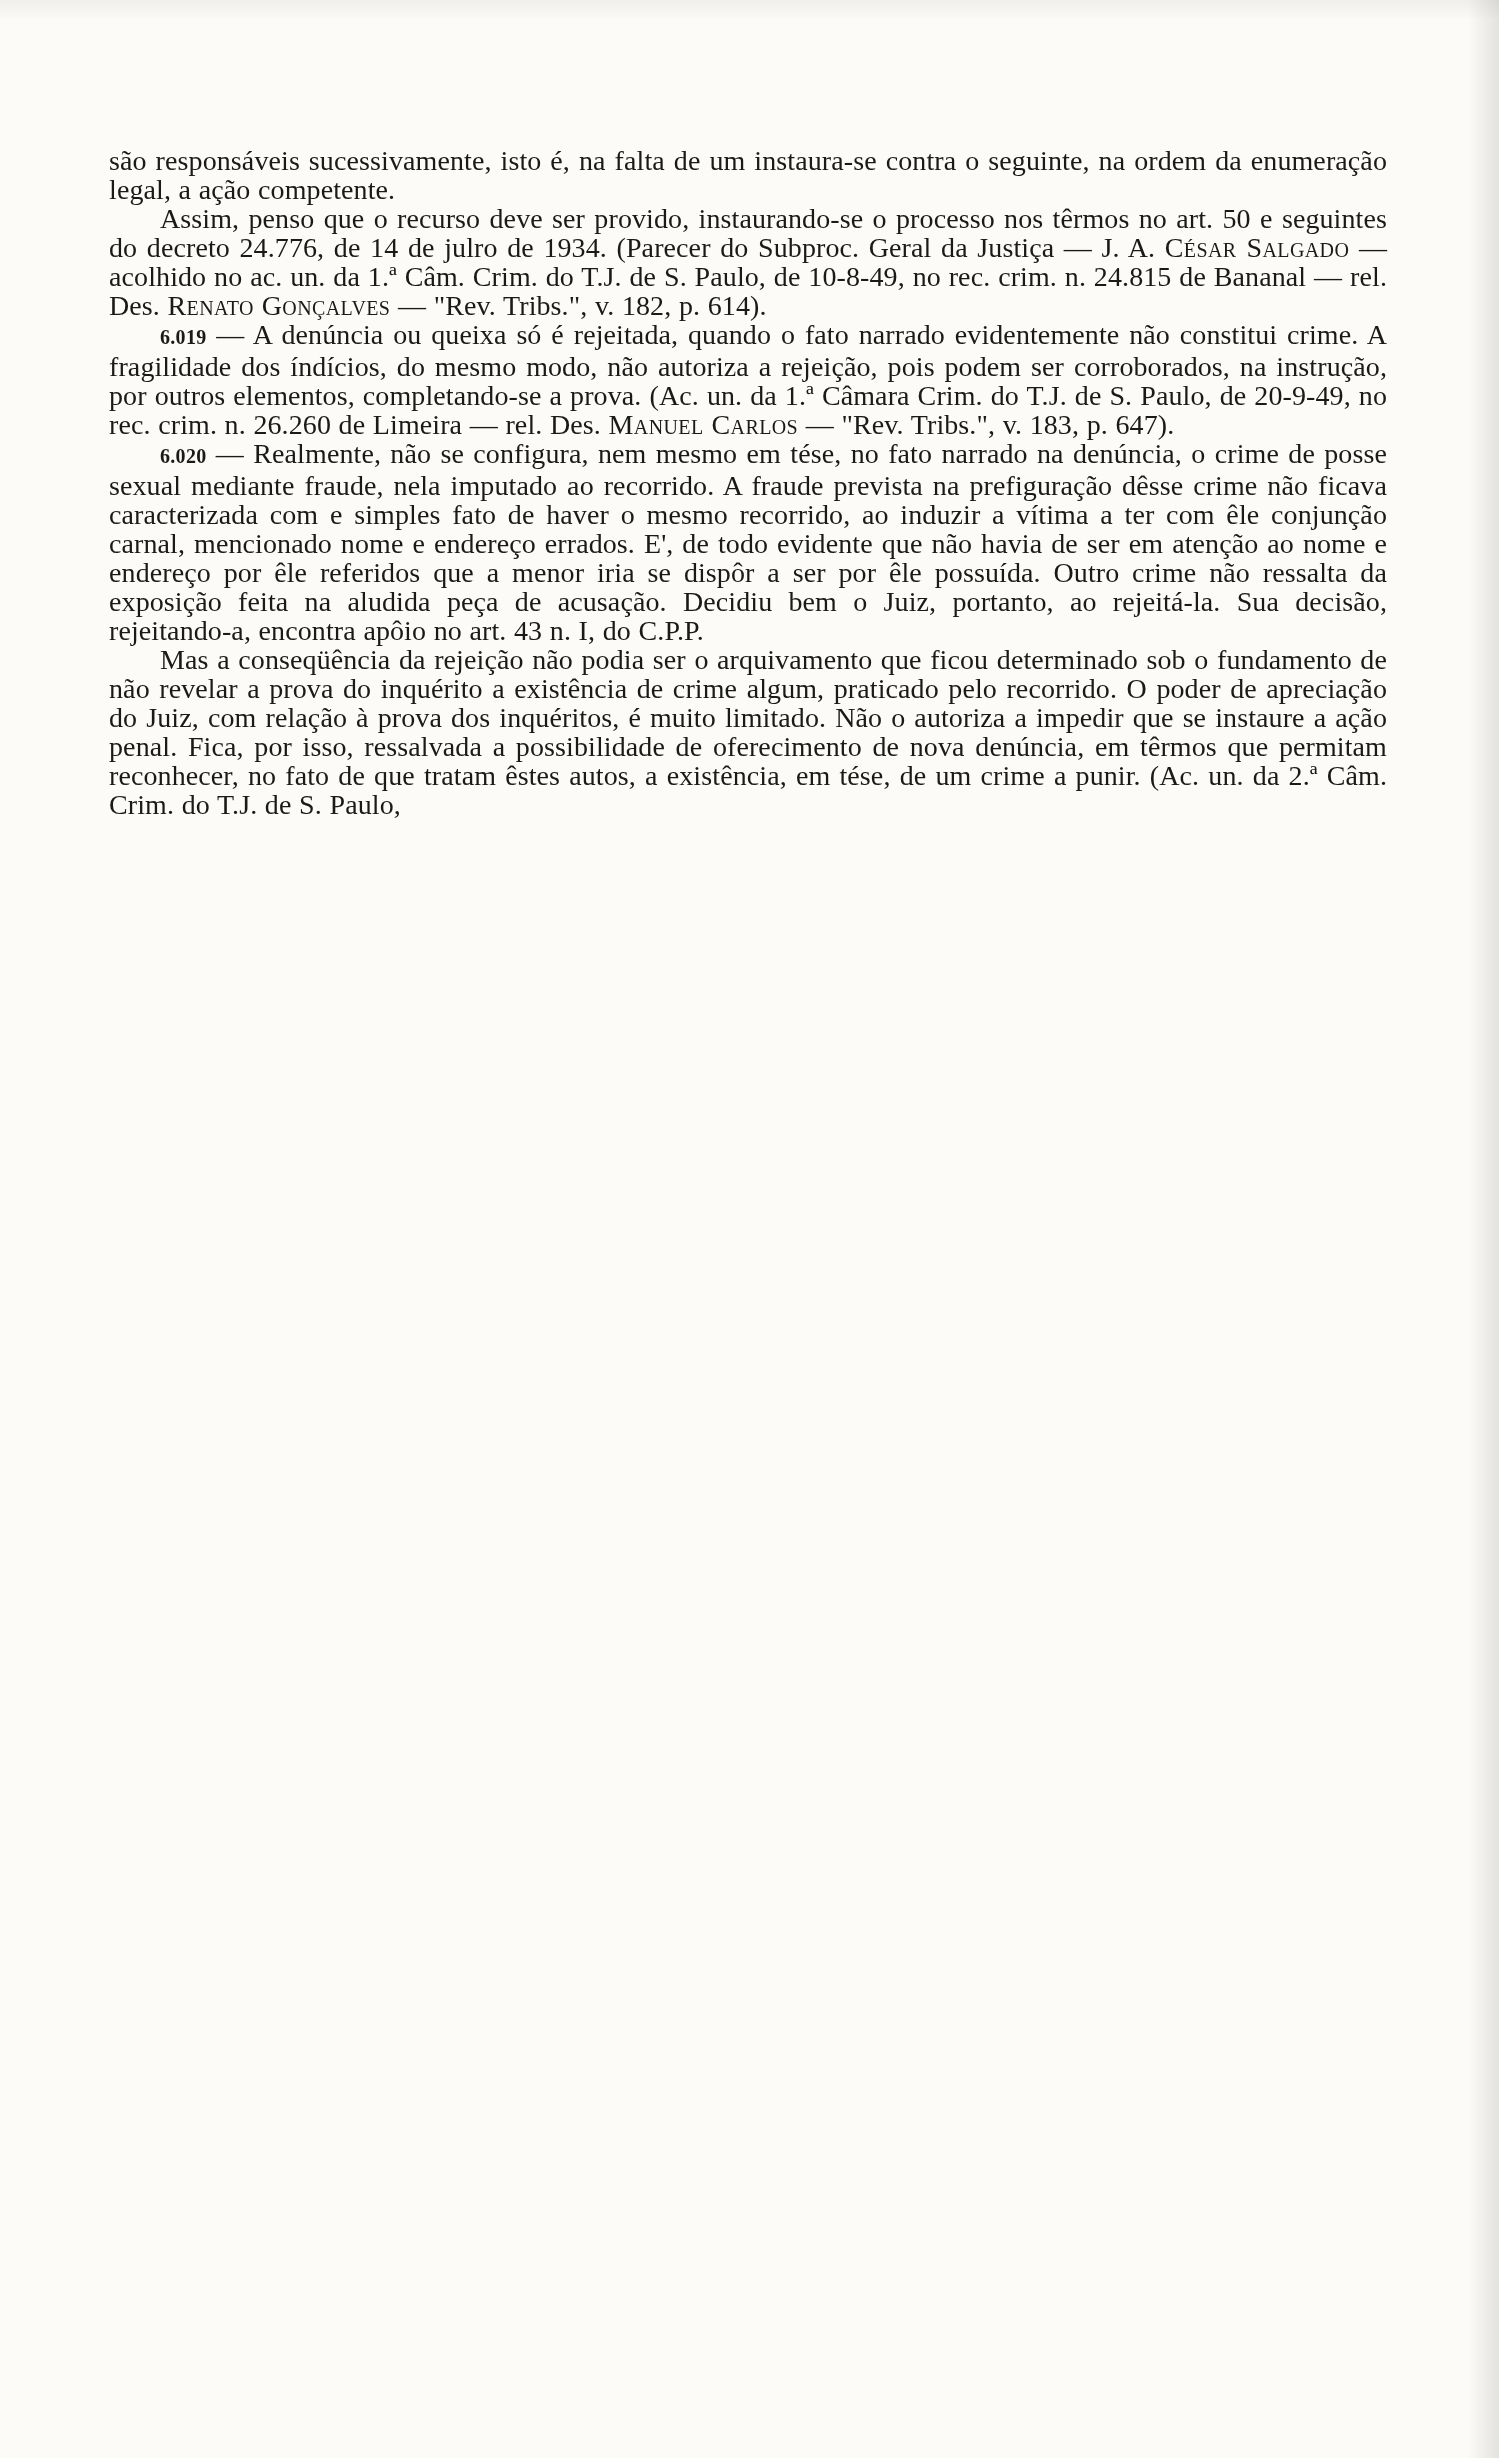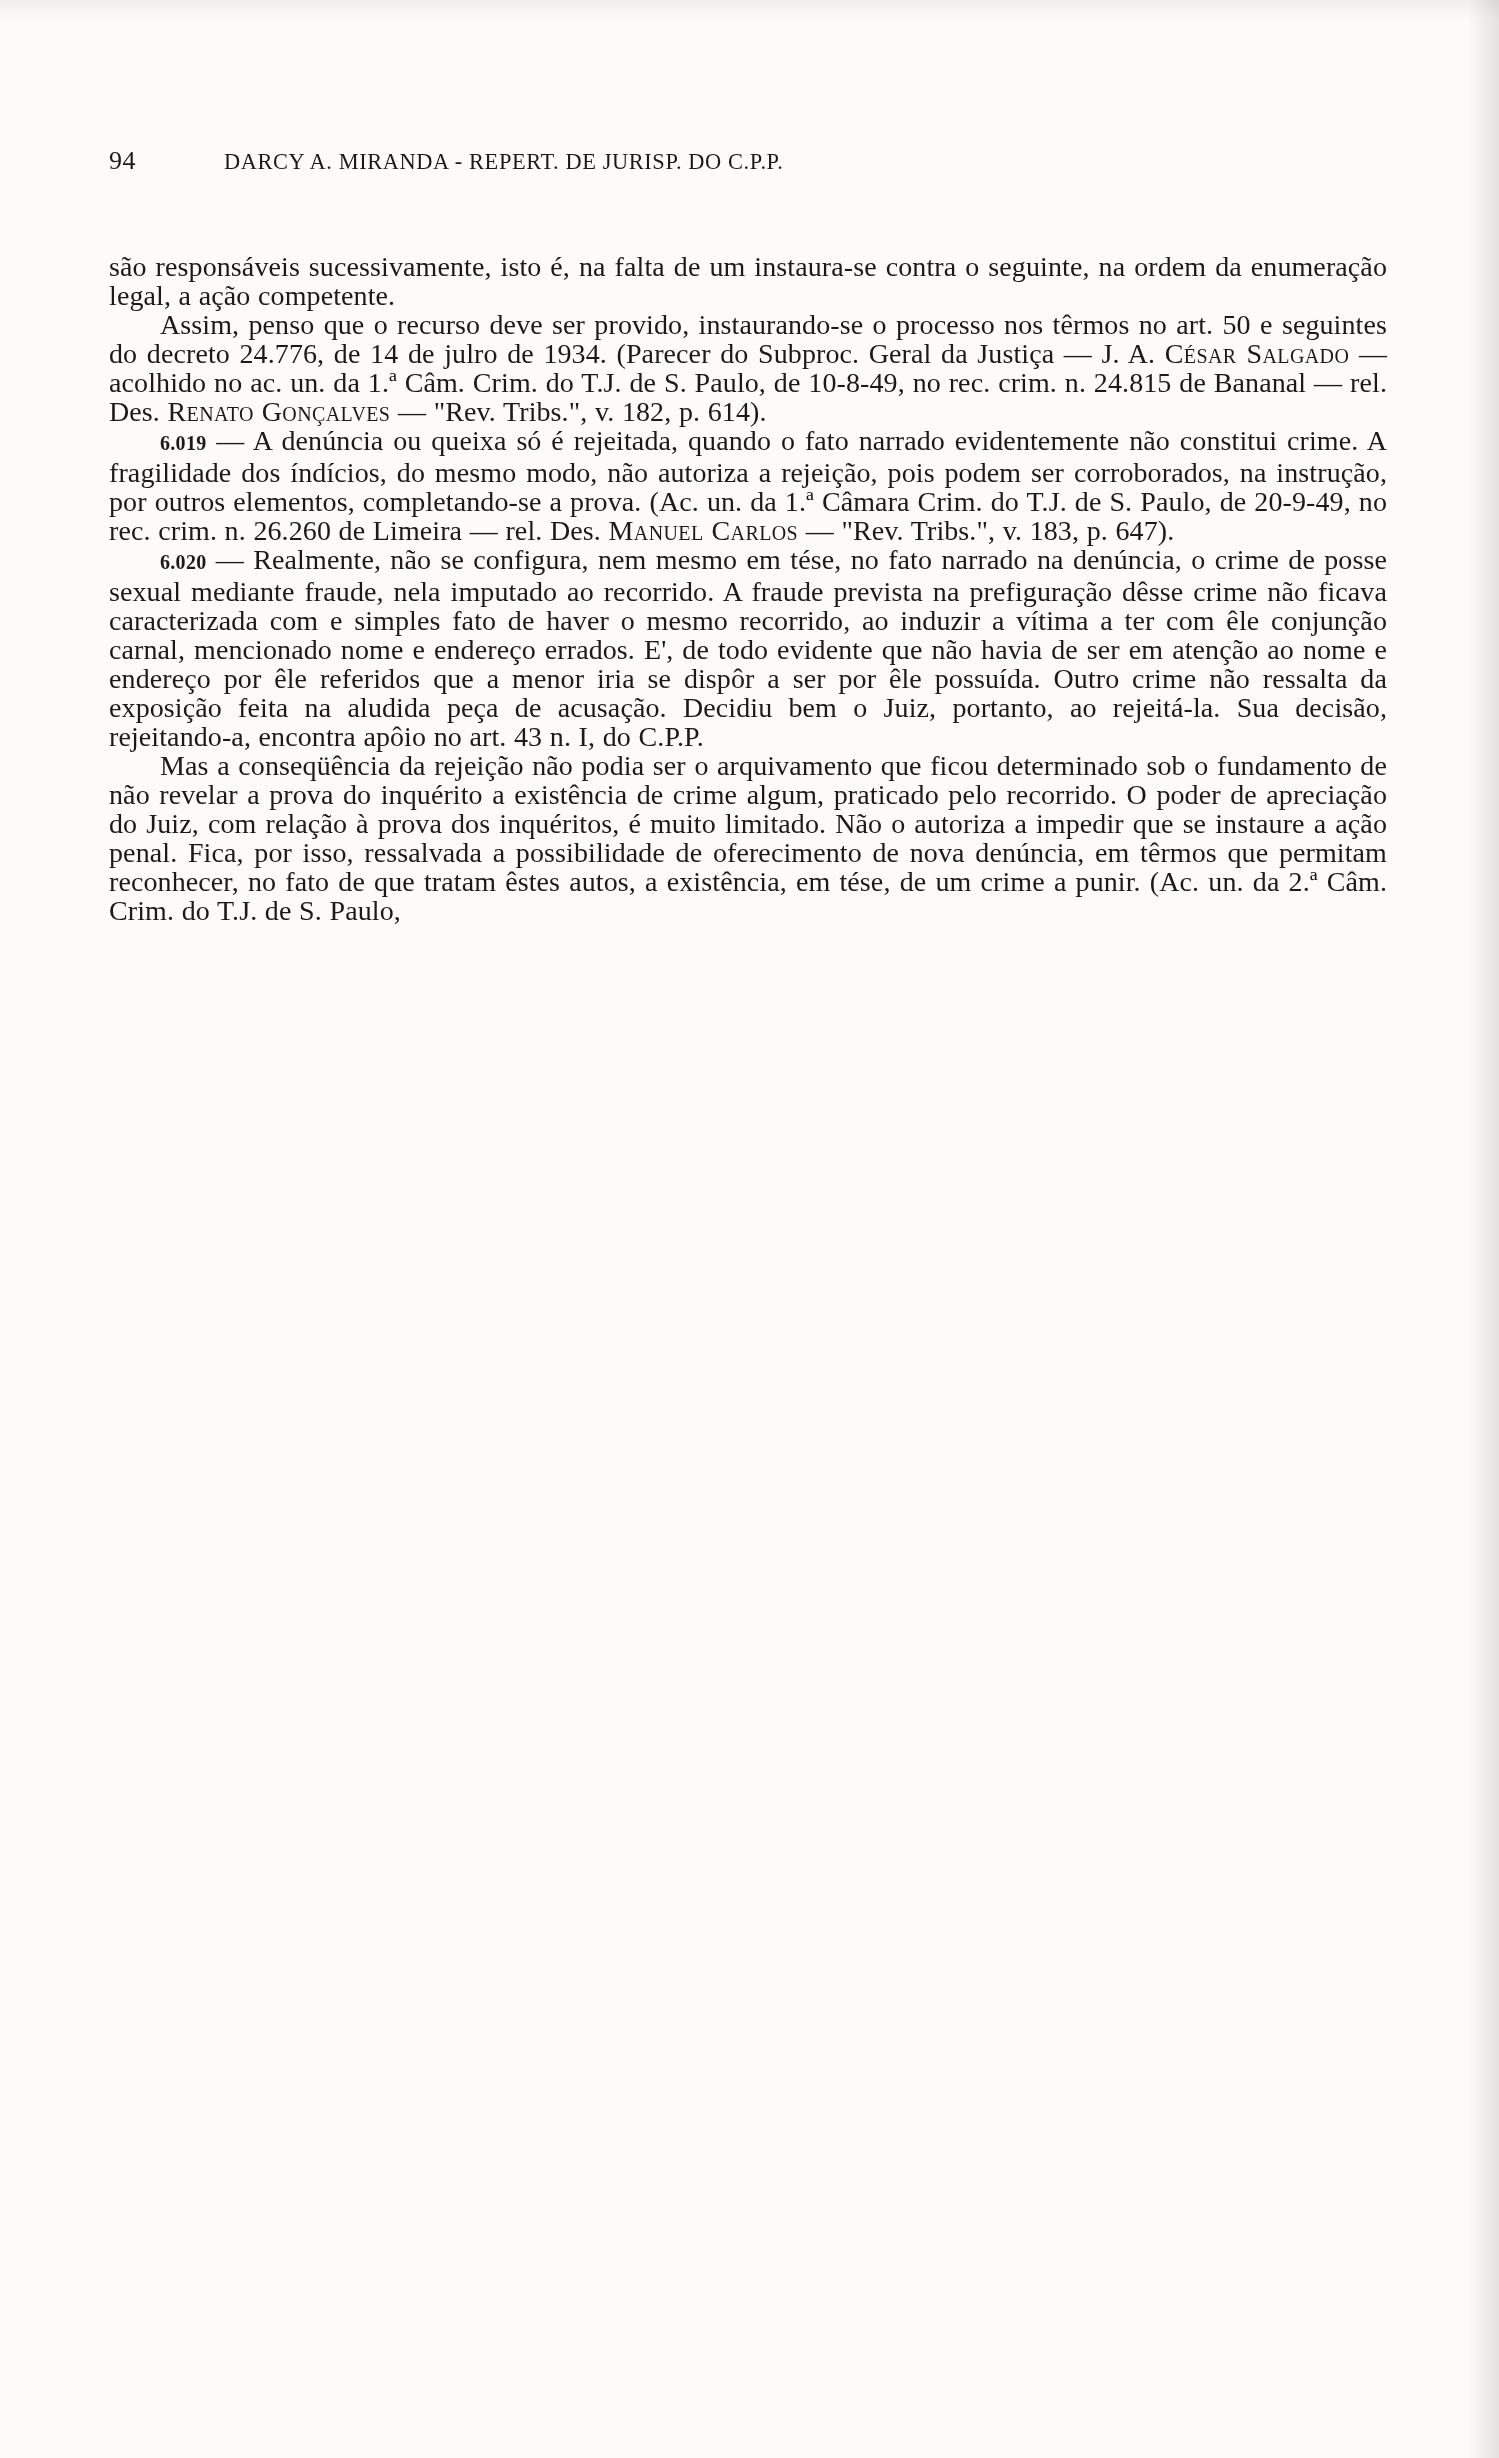--- a/index.html
+++ b/index.html
@@ -96,24 +96,20 @@
 </style>
 </head>
 <body>
 
 <div class="page">
   <div class="edge-shadow-top"></div>
   <div class="gutter-shadow"></div>
 
   <div class="content">
 
-    <div class="running-head">
-      <div class="folio">94</div>
-      <div class="head-title sc">DARCY A. MIRANDA - REPERT. DE JURISP. DO C.P.P.</div>
-    </div>
 
     <p class="para"><span>são responsáveis sucessivamente, isto é, na falta de um instaura-se contra o seguinte, na ordem da enumeração legal, a ação competente.</span></p>
 
 
     <p class="para indent"><span>Assim, penso que o recurso deve ser provido, instaurando-se o processo nos têrmos no art. 50 e seguintes do decreto 24.776, de 14 de julro de 1934. (Parecer do Subproc. Geral da Justiça — J. A. </span><span class="smallcaps">César Salgado</span><span> — acolhido no ac. un. da 1.ª Câm. Crim. do T.J. de S. Paulo, de 10-8-49, no rec. crim. n. 24.815 de Bananal — rel. Des. </span><span class="smallcaps">Renato Gonçalves</span><span> — "Rev. Tribs.", v. 182, p. 614).</span></p>
 
     <p class="para indent gap-before"><span class="entry-num">6.019</span><span> — A denúncia ou queixa só é rejeitada, quando o fato narrado evidentemente não constitui crime. A fragilidade dos índícios, do mesmo modo, não autoriza a rejeição, pois podem ser corroborados, na instrução, por outros elementos, completando-se a prova. (Ac. un. da 1.ª Câmara Crim. do T.J. de S. Paulo, de 20-9-49, no rec. crim. n. 26.260 de Limeira — rel. Des. </span><span class="smallcaps">Manuel Carlos</span><span> — "Rev. Tribs.", v. 183, p. 647).</span></p>
 
     <p class="para indent gap-before"><span class="entry-num">6.020</span><span> — Realmente, não se configura, nem mesmo em tése, no fato narrado na denúncia, o crime de posse sexual mediante fraude, nela imputado ao recorrido. A fraude prevista na prefiguração dêsse crime não ficava caracterizada com e simples fato de haver o mesmo recorrido, ao induzir a vítima a ter com êle conjunção carnal, mencionado nome e endereço errados. E', de todo evidente que não havia de ser em atenção ao nome e endereço por êle referidos que a menor iria se dispôr a ser por êle possuída. Outro crime não ressalta da exposição feita na aludida peça de acusação. Decidiu bem o Juiz, portanto, ao rejeitá-la. Sua decisão, rejeitando-a, encontra apôio no art. 43 n. I, do C.P.P.</span></p>
 

